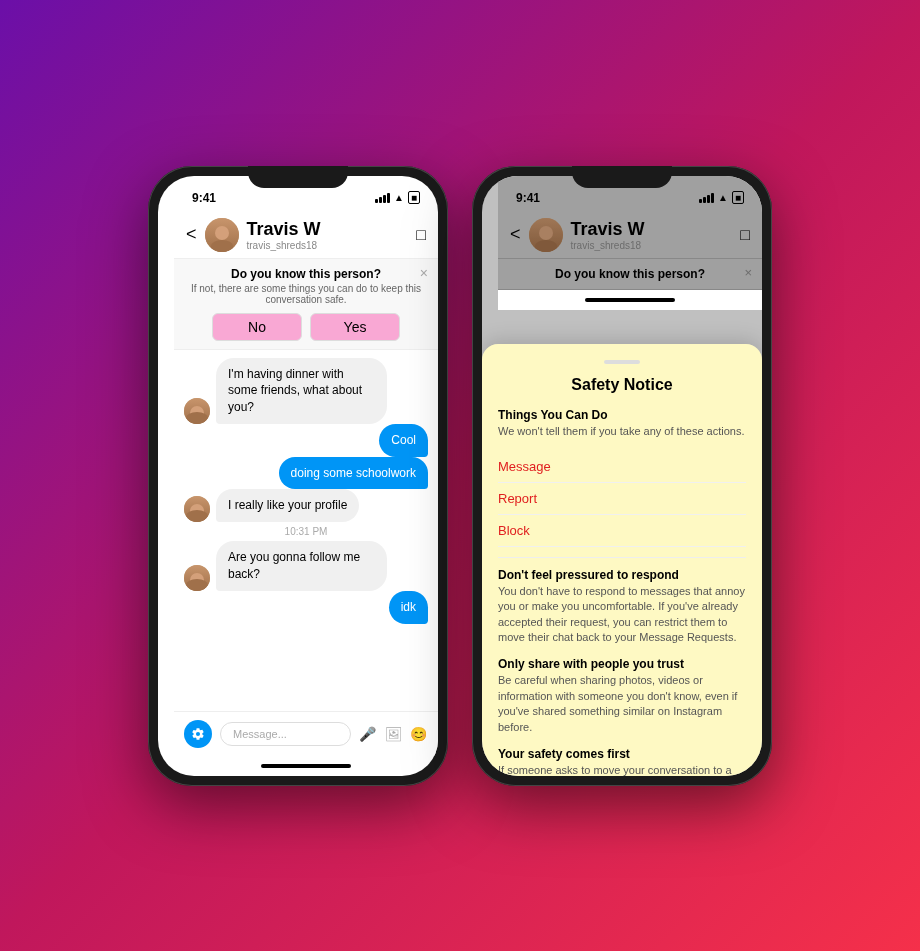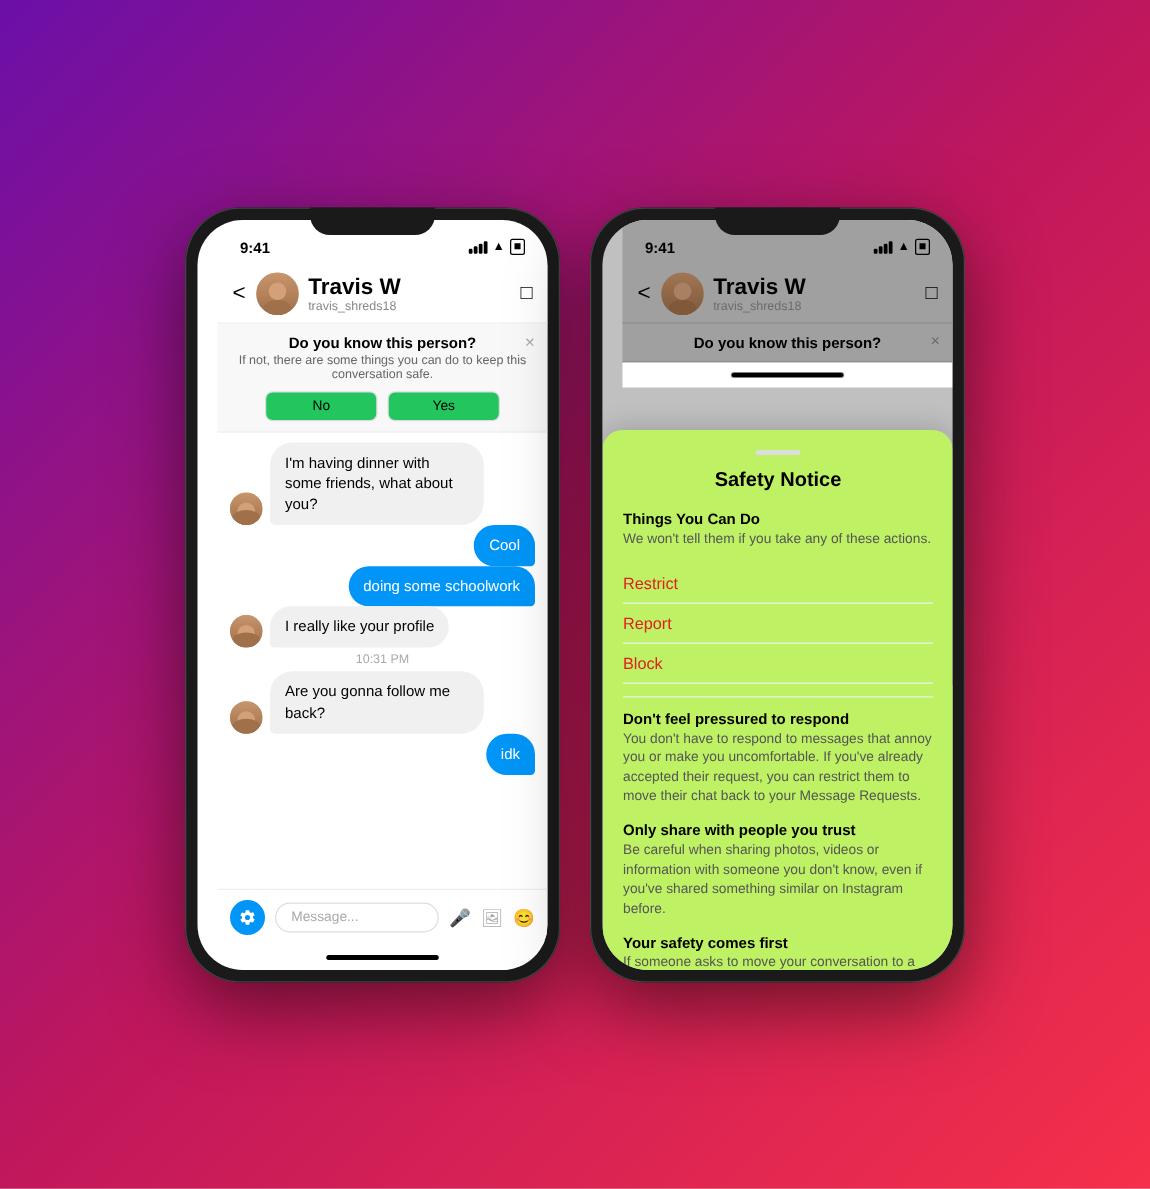--- a/index.html
+++ b/index.html
@@ -129,24 +129,24 @@
       text-align: center;
       position: relative;
     }
     .safety-banner-title { font-size: 12px; font-weight: 700; }
     .safety-banner-text { font-size: 10px; color: #666; margin-top: 2px; }
     .safety-buttons { display: flex; gap: 8px; margin-top: 8px; justify-content: center; }
     .safety-btn {
       flex: 1;
       max-width: 90px;
       border: 1px solid #ddd;
-      background: #22c55e;
+      background: #f9a8d4;
       border-radius: 6px;
       padding: 5px;
-      font-size: 11px;
+      font-size: 14px;
       font-weight: 500;
       cursor: pointer;
     }
     .close-x {
       position: absolute;
       top: 6px;
       right: 10px;
       color: #aaa;
       font-size: 14px;
       cursor: pointer;
@@ -248,21 +248,21 @@
       background: #f0f0f0;
     }
 
     
     .safety-sheet {
       position: absolute;
       bottom: 0;
       left: 0;
       right: 0;
       height: 72%;
-      background: #bef264;
+      background: #fef9c3;
       border-radius: 16px 16px 0 0;
       overflow-y: auto;
       padding: 16px;
       box-shadow: 0 -4px 20px rgba(0,0,0,0.15);
       z-index: 5;
     }
     .sheet-handle {
       width: 36px;
       height: 4px;
       background: #ddd;
@@ -420,21 +420,21 @@
 
     <div class="safety-sheet">
       <div class="sheet-handle"></div>
       <div class="sheet-title">Safety Notice</div>
 
       <div class="sheet-section">
         <div class="sheet-section-title">Things You Can Do</div>
         <div class="sheet-section-text">We won't tell them if you take any of these actions.</div>
       </div>
 
-      <div class="sheet-action">Restrict</div>
+      <div class="sheet-action">Message</div>
       <div class="sheet-action">Report</div>
       <div class="sheet-action">Block</div>
 
       <hr class="sheet-divider">
 
       <div class="sheet-section">
         <div class="sheet-section-title">Don't feel pressured to respond</div>
         <div class="sheet-section-text">You don't have to respond to messages that annoy you or make you uncomfortable. If you've already accepted their request, you can restrict them to move their chat back to your Message Requests.</div>
       </div>
 

